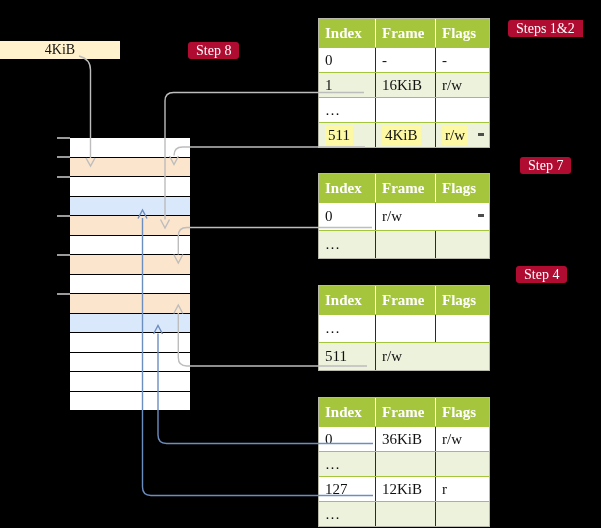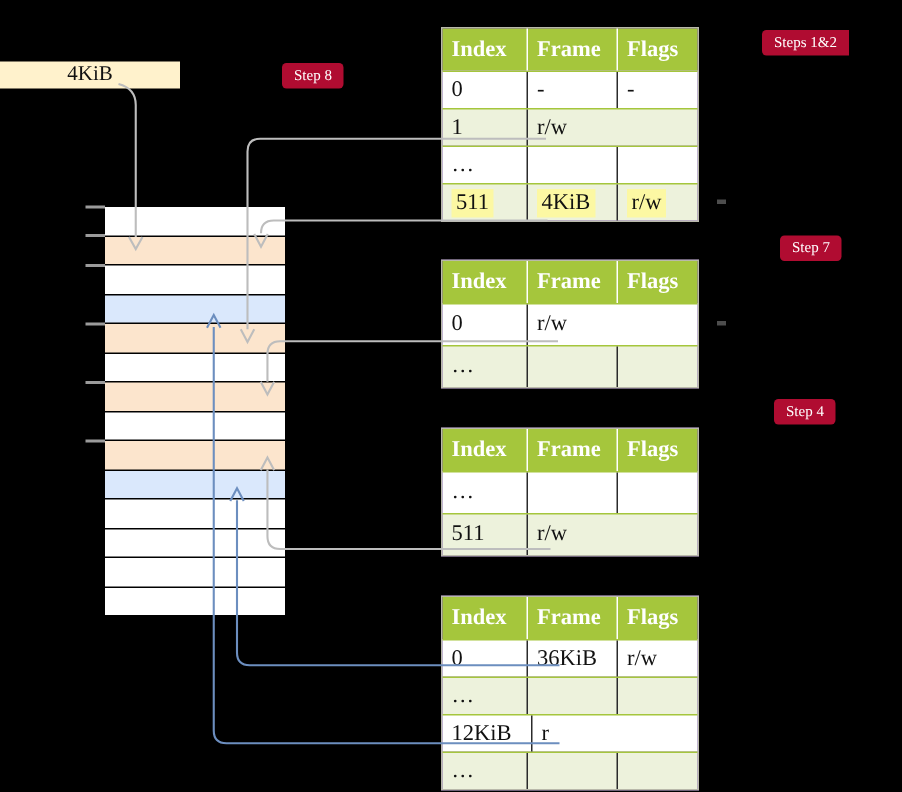--- a/index.html
+++ b/index.html
@@ -14,41 +14,41 @@
     overflow:hidden;font-family:"Liberation Serif","DejaVu Serif",serif;
   }
   
   .legend-box{
     position:absolute;left:0;top:41px;width:120px;height:18px;
     background:var(--cream);color:#111;font-size:14px;
     display:flex;align-items:center;justify-content:center;
   }
   
   .badge{
-    position:absolute;background:var(--red);color:#fff;font-size:10px;
+    position:absolute;background:var(--red);color:#fff;font-size:14px;
     height:17px;line-height:17px;padding:0 8px;border-radius:3px;
     white-space:nowrap;
   }
   #b-step0{left:188px;top:42px;}
   #b-steps12{left:508px;top:20px;border-top-right-radius:0;border-bottom-right-radius:0;}
   #b-step3{left:520px;top:157px;}
   #b-step4{left:516px;top:266px;}
   
   .mem-col{
     position:absolute;left:70px;top:138px;width:120px;height:272px;
     display:grid;grid-template-rows:repeat(14,1fr);row-gap:1px;background:#000;
   }
   .mem-row{width:100%;}
   .mem-row.white{background:#ffffff;}
   .mem-row.orange{background:var(--orange);}
   .mem-row.blue{background:var(--bluerow);}
   .tick{position:absolute;left:57px;width:13px;height:2px;background:var(--tick);}
   
   .pt{
-    position:absolute;left:294px;width:170px;background:#4c1d95;
+    position:absolute;left:318px;width:170px;background:#b91c1c;
     border:1px solid var(--tblborder);font-size:15px;color:#111;
   }
   #t1{top:18px;} #t2{top:173px;} #t3{top:285px;} #t4{top:397px;}
   .pt-head{display:flex;background:var(--headgreen);height:28px;}
   .pt-head .pt-cell{
     color:#fff;font-weight:bold;border-right:1.5px solid #fff;
     display:flex;align-items:center;padding-left:6px;box-sizing:border-box;
   }
   .pt-head .pt-cell:last-child{border-right:none;text-align:right;}
   .pt-row{display:flex;border-top:1.5px solid var(--headgreen);background:#fff;}
@@ -114,20 +114,21 @@
         <div class="pt-cell c1">Frame</div>
         <div class="pt-cell c2">Flags</div>
       </div>
       <div class="pt-row">
         <div class="pt-cell c0">0</div>
         <div class="pt-cell c1">-</div>
         <div class="pt-cell c2">-</div>
       </div>
       <div class="pt-row shaded">
         <div class="pt-cell c0">1</div>
+        <div class="pt-cell c1">16KiB</div>
         <div class="pt-cell c2">r/w</div>
       </div>
       <div class="pt-row">
         <div class="pt-cell c0">…</div>
         <div class="pt-cell c1"></div>
         <div class="pt-cell c2"></div>
       </div>
       <div class="pt-row shaded">
         <div class="pt-cell c0">
           <span class="hl">511</span>
@@ -182,20 +183,21 @@
         <div class="pt-cell c0">0</div>
         <div class="pt-cell c1">36KiB</div>
         <div class="pt-cell c2">r/w</div>
       </div>
       <div class="pt-row shaded">
         <div class="pt-cell c0">…</div>
         <div class="pt-cell c1"></div>
         <div class="pt-cell c2"></div>
       </div>
       <div class="pt-row">
+        <div class="pt-cell c0">127</div>
         <div class="pt-cell c1">12KiB</div>
         <div class="pt-cell c2">r</div>
       </div>
       <div class="pt-row shaded">
         <div class="pt-cell c0">…</div>
         <div class="pt-cell c1"></div>
         <div class="pt-cell c2"></div>
       </div>
     </div>
 

